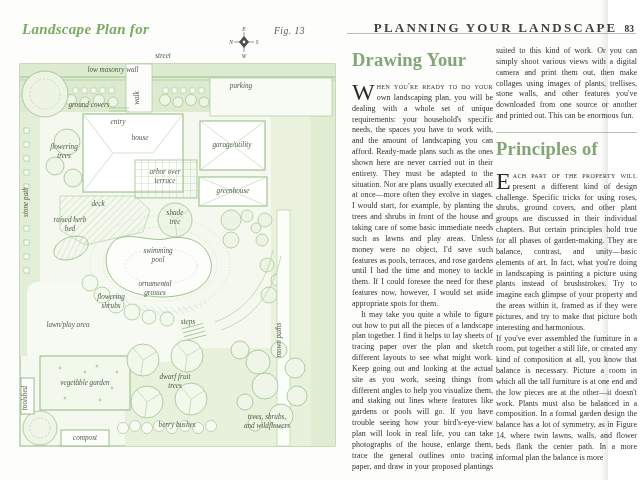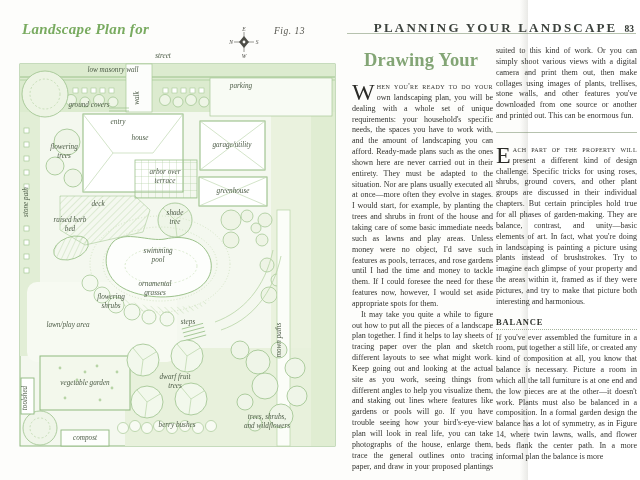--- a/index.html
+++ b/index.html
@@ -1,18 +1,18 @@
 <!DOCTYPE html>
 <html><head>
 <meta charset="utf-8">
 <style>
   * { margin:0; padding:0; box-sizing:border-box; }
   html,body { width:640px; height:480px; overflow:hidden; background:#ffffff; }
   .spread {
-    position:relative; width:528px; height:480px; background:#fdfdfb;
+    position:relative; width:608px; height:480px; background:#fdfdfb;
     font-family:"Liberation Serif", serif; color:#33332f;
   }
   .edge-shade {
     position:absolute; right:0; top:0; width:8px; height:480px;
     background:linear-gradient(to right, rgba(0,0,0,0), rgba(90,90,80,0.12));
     pointer-events:none;
   }
 
   
   .left-page { position:absolute; left:0; top:0; width:345px; height:480px; }
@@ -46,21 +46,21 @@
   .pagenum { font-size:9.5px; font-weight:bold; color:#2e332e; margin-left:7px; }
   .head-rule {
     position:absolute; top:33px; left:2px; right:4px; height:0;
     border-top:1px solid #b6c2ae;
   }
   .col { position:absolute; top:44px; bottom:8px; width:141px; overflow:hidden; }
   .col1 { left:7px; }
   .col2 { left:151px; }
   h2.section-head {
     font-size:18.5px; line-height:20px; font-weight:bold; color:#83a575;
-    margin:6px 0 12px 12px; letter-spacing:0.2px;
+    margin:6px 0 12px 0; letter-spacing:0.2px;
   }
   h2.section-head span { display:block; }
   p.body {
     font-size:8px; line-height:10.85px; text-align:justify; color:#33332f;
   }
   p.indent { text-indent:9px; margin-top:0; }
   .dropcap {
     float:left; font-size:24px; line-height:19.5px; padding:1px 2px 0 0;
     color:#2c2c28;
   }
@@ -340,21 +340,21 @@
         <span>Drawing Your</span>
       </h2>
       <p class="body"><span class="dropcap">W</span><span class="smallcaps">hen you're ready to do your</span> <span>own landscaping plan, you will be dealing with a whole set of unique requirements: your household's specific needs, the spaces you have to work with, and the amount of landscaping you can afford. Ready-made plans such as the ones shown here are never carried out in their entirety. They must be adapted to the situation. Nor are plans usually executed all at once—more often they evolve in stages. I would start, for example, by planting the trees and shrubs in front of the house and taking care of some basic immediate needs such as lawns and play areas. Unless money were no object, I'd save such features as pools, terraces, and rose gardens until I had the time and money to tackle them. If I could foresee the need for these features now, however, I would set aside appropriate spots for them.</span></p>
       <p class="body indent">It may take you quite a while to figure out how to put all the pieces of a landscape plan together. I find it helps to lay sheets of tracing paper over the plan and sketch different layouts to see what might work. Keep going out and looking at the actual site as you work, seeing things from different angles to help you visualize them, and staking out lines where features like gardens or pools will go. If you have trouble seeing how your bird's-eye-view plan will look in real life, you can take photographs of the house, enlarge them, trace the general outlines onto tracing paper, and draw in your proposed plantings or construction projects to see how they'll look. If you prefer the digital route, there are computer programs</p>
     </div>
 
     <div class="col col2">
       <p class="body" style="margin-top:2px;">suited to this kind of work. Or you can simply shoot various views with a digital camera and print them out, then make collages using images of plants, trellises, stone walls, and other features you've downloaded from one source or another and printed out. This can be enormous fun.</p>
       <div class="divider"></div>
       <h2 class="section-head">
+        <span>Principles of</span>
       </h2>
       <p class="body"><span class="dropcap">E</span><span class="smallcaps">ach part of the property will</span> <span>present a different kind of design challenge. Specific tricks for using roses, shrubs, ground covers, and other plant groups are discussed in their individual chapters. But certain principles hold true for all phases of garden-making. They are balance, contrast, and unity—basic elements of art. In fact, what you're doing in landscaping is painting a picture using plants instead of brushstrokes. Try to imagine each glimpse of your property and the areas within it, framed as if they were pictures, and try to make that picture both interesting and harmonious.</span></p>
-      <h3 class="subhead">BALANCE</h3>
       <p class="body">If you've ever assembled the furniture in a room, put together a still life, or created any kind of composition at all, you know that balance is necessary. Picture a room in which all the tall furniture is at one end and the low pieces are at the other—it doesn't work. Plants must also be balanced in a composition. In a formal garden design the balance has a lot of symmetry, as in Figure 14, where twin lawns, walls, and flower beds flank the center path. In a more informal plan the balance is more</p>
     </div>
   </div>
 
   <div class="edge-shade"></div>
 </div>
 
 </body></html>

